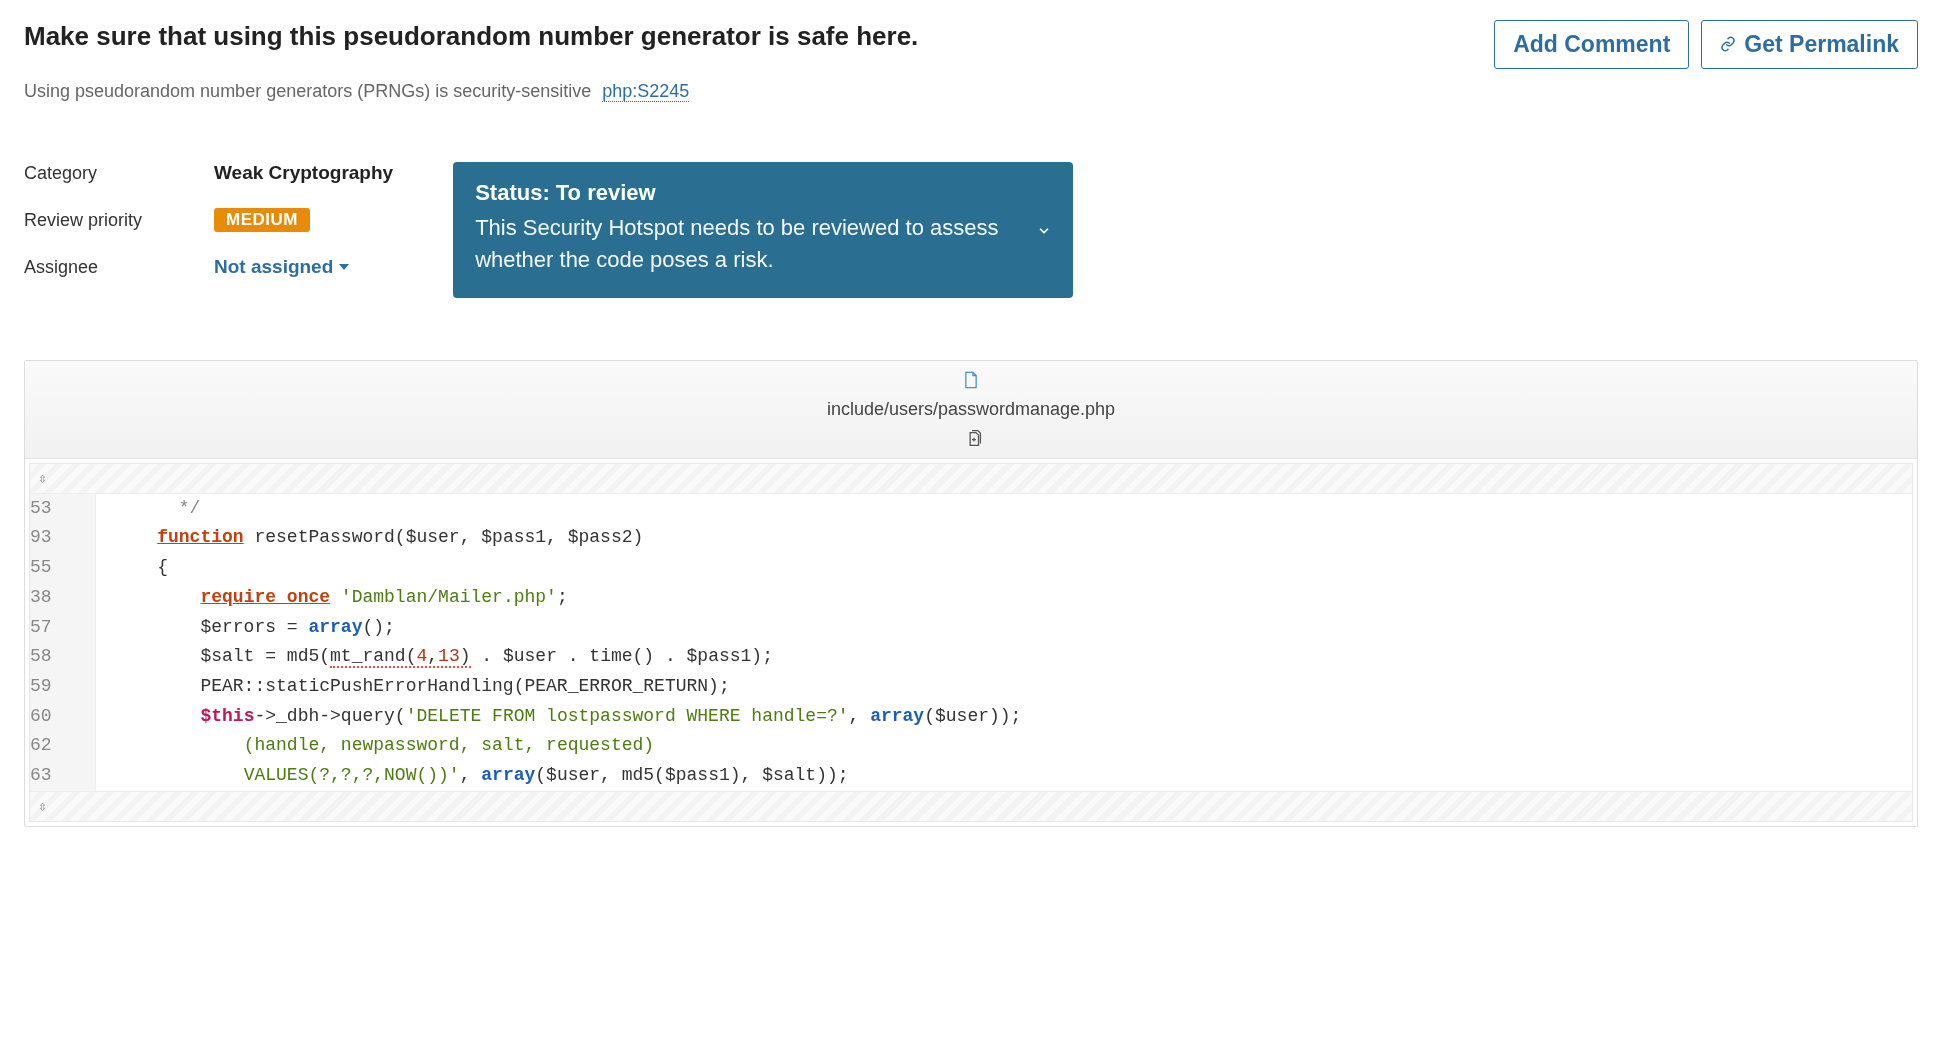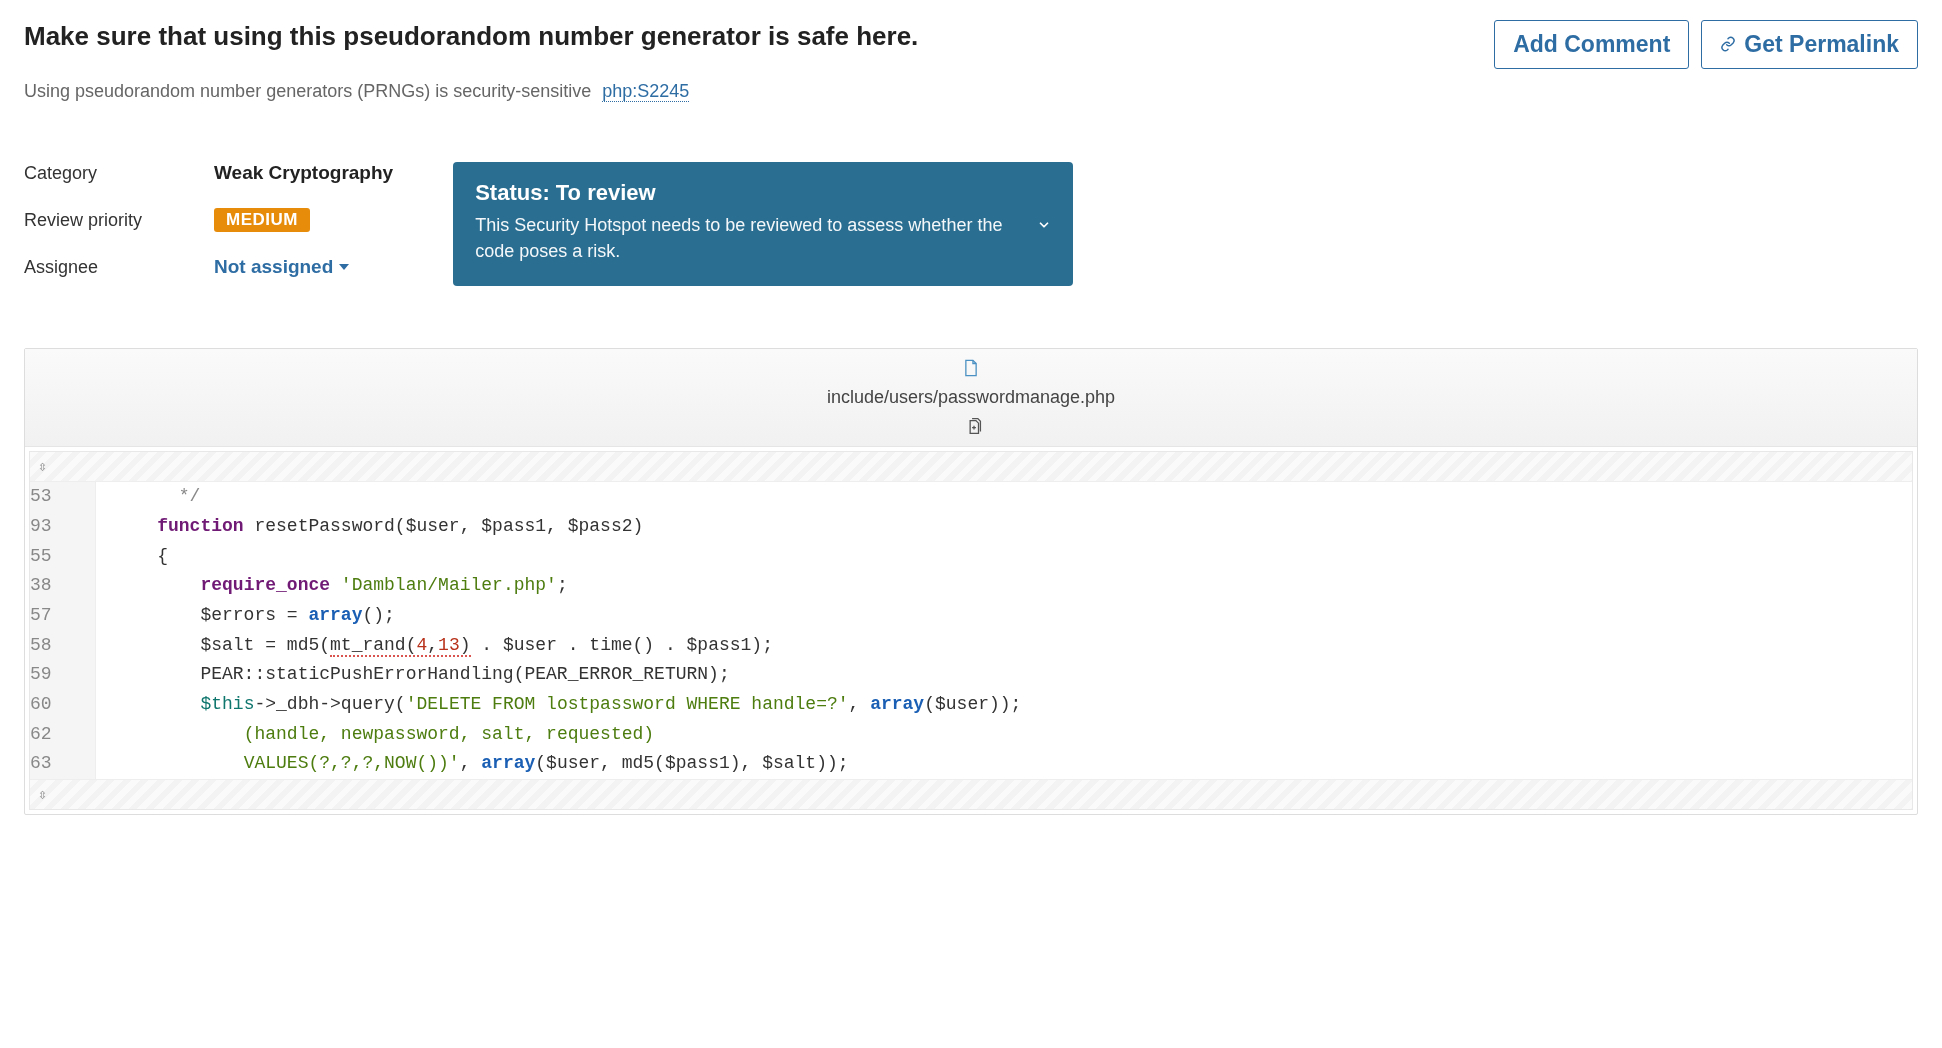--- a/index.html
+++ b/index.html
@@ -60,21 +60,21 @@
   .status-panel {
     background: #2a6e91;
     color: #fff;
     border-radius: 4px;
     padding: 18px 60px 22px 22px;
     width: 620px;
     position: relative;
     cursor: pointer;
   }
   .status-title { font-size: 22px; font-weight: 700; margin-bottom: 6px; }
-  .status-body { font-size: 18px; line-height: 1.45; opacity: 0.95; }
+  .status-body { font-size: 22px; line-height: 1.45; opacity: 0.95; }
   .chevron {
     position: absolute;
     right: 22px;
     top: 50%;
     transform: translateY(-50%);
     width: 14px; height: 14px;
   }
   .chevron svg { width: 14px; height: 14px; }
 
   .code-panel {
@@ -115,25 +115,25 @@
     width: 66px;
     text-align: left;
     padding-right: 10px;
     color: #888;
     background: #f5f5f5;
     border-right: 1px solid #eee;
     flex-shrink: 0;
     user-select: none;
   }
   .src { padding-left: 18px; white-space: pre; color: #333; }
-  .tok-kw { color: #701a75; font-weight: 700; }
+  .tok-kw { color: #c2410c; font-weight: 700; text-decoration: underline; }
   .tok-fn { color: #1a5fb4; font-weight: 700; }
   .tok-str { color: #4d7c0f; }
   .tok-num { color: #b8321b; }
-  .tok-this { color: #0f766e; font-weight: 400; }
+  .tok-this { color: #be185d; font-weight: 700; }
   .tok-comment { color: #888; }
   .tok-hl {
     background-image: linear-gradient(to right,#fff 0,#fff 100%);
     border-bottom: 2px dotted #d9534f;
   }
   .link-icon svg { width: 16px; height: 16px; }
   .file-icon { display: inline-flex; }
   .file-icon svg { width: 16px; height: 18px; }
   .copy-icon { display: inline-flex; cursor: pointer; margin-left: 6px; }
   .copy-icon svg { width: 16px; height: 18px; }

